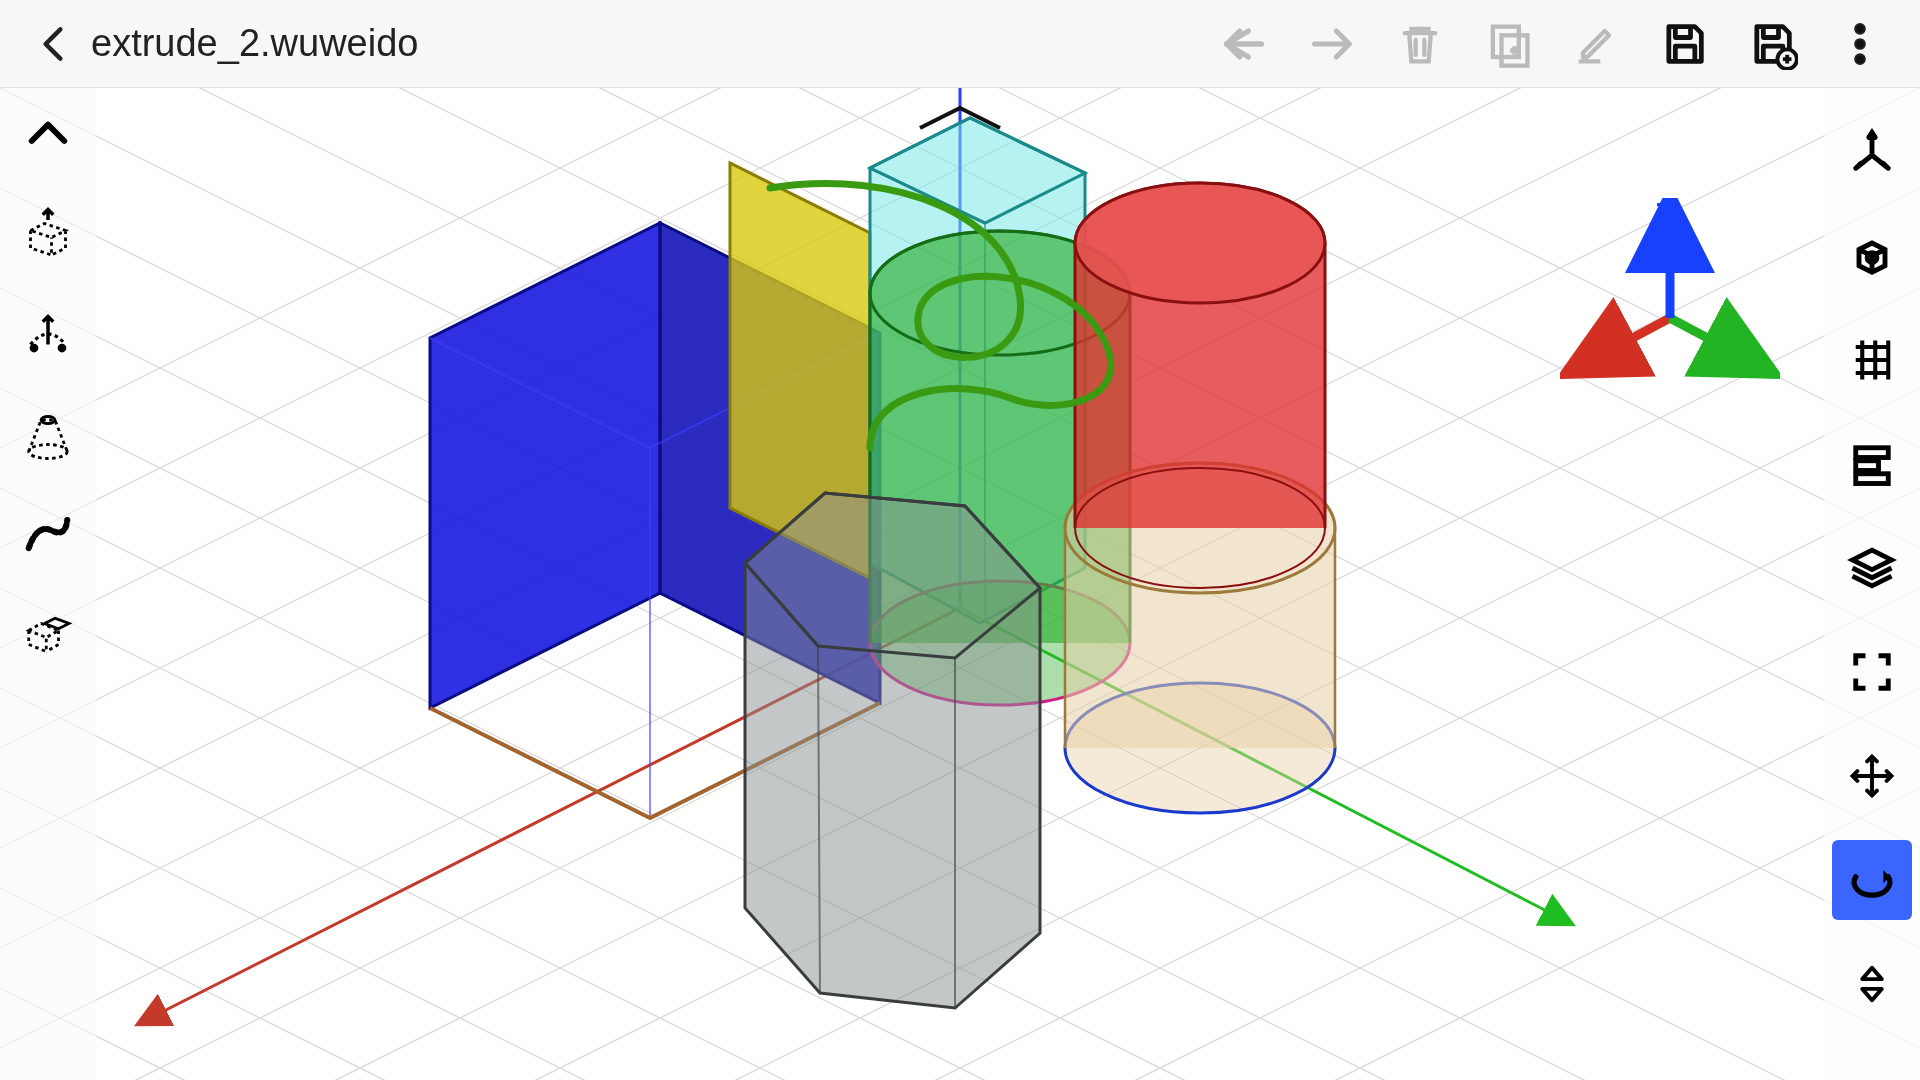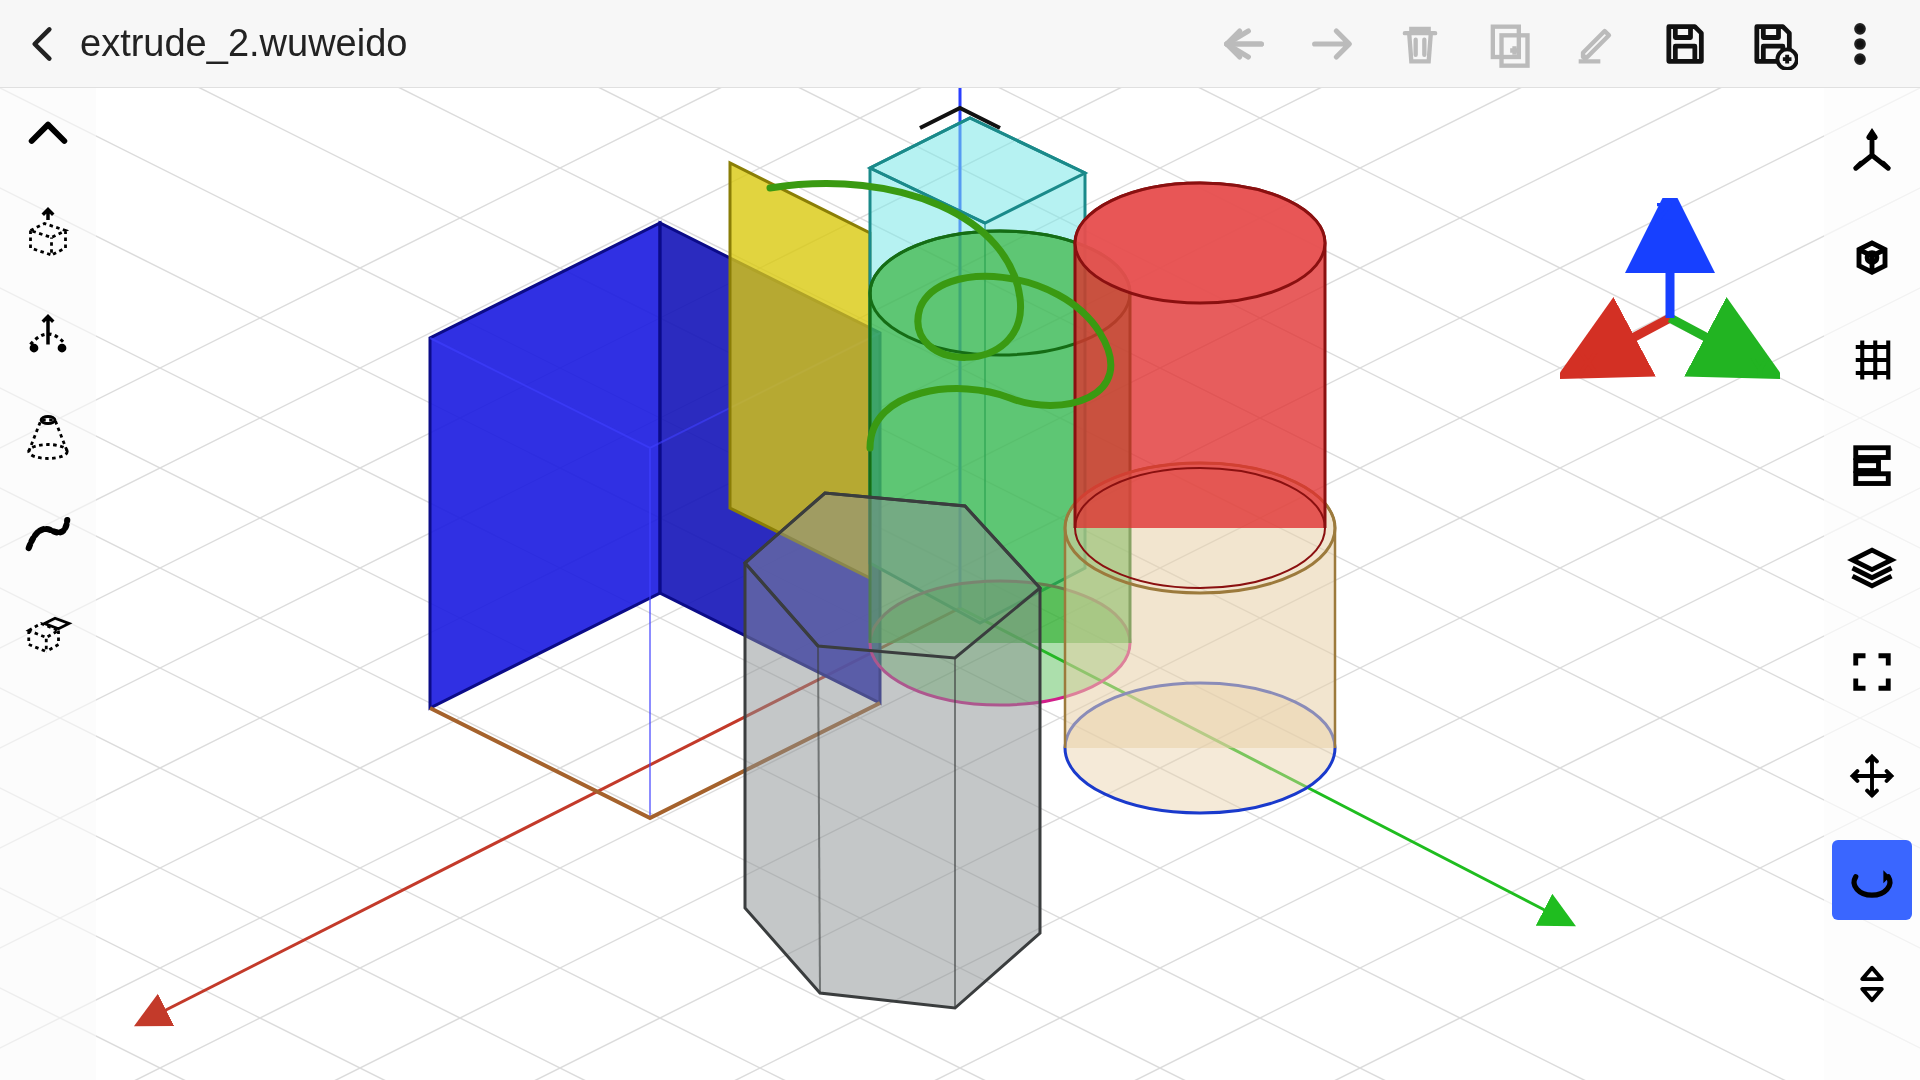--- a/index.html
+++ b/index.html
@@ -8,21 +8,21 @@
 .app { width: 1920px; height: 1080px; position: relative; background: #fff; }
 
 
 .topbar {
   position: absolute; top: 0; left: 0; right: 0; height: 88px;
   background: #f7f7f7;
   display: flex; align-items: center;
   border-bottom: 1px solid #e0e0e0;
   z-index: 10;
 }
-.topbar-left { display: flex; align-items: center; padding-left: 12px; justify-content: space-between; }
+.topbar-left { display: flex; align-items: center; padding-left: 23px; justify-content: space-between; }
 .back-btn { width: 60px; height: 60px; display: flex; align-items: center; justify-content: center; cursor: pointer; }
 .filename { font-size: 38px; color: #222; margin-left: 8px; font-weight: 400; }
 .topbar-right { margin-left: auto; display: flex; align-items: center; gap: 8px; padding-right: 20px; }
 .tbtn { width: 80px; height: 80px; display: flex; align-items: center; justify-content: center; cursor: pointer; }
 .tbtn svg { width: 52px; height: 52px; }
 .tbtn.disabled svg { stroke: #bbb; fill: #bbb; }
 .tbtn svg { stroke: #222; }
 
 
 .left-panel {

